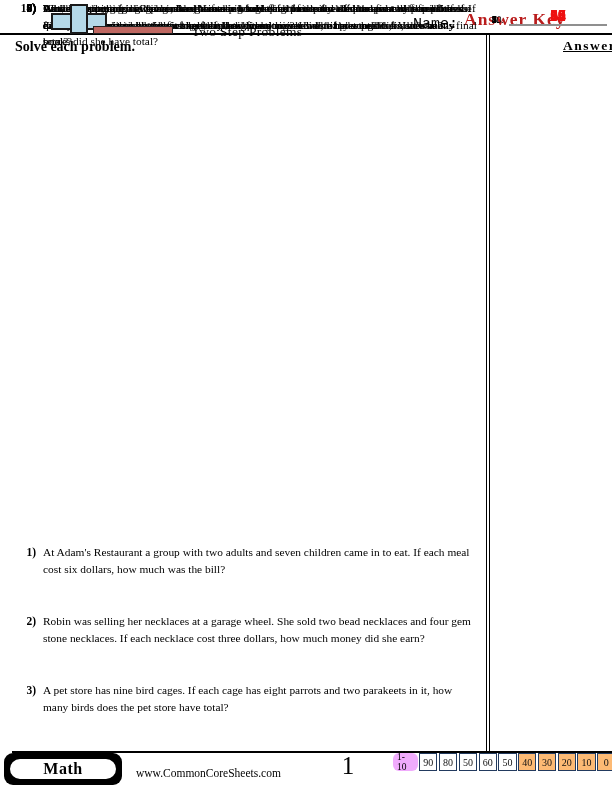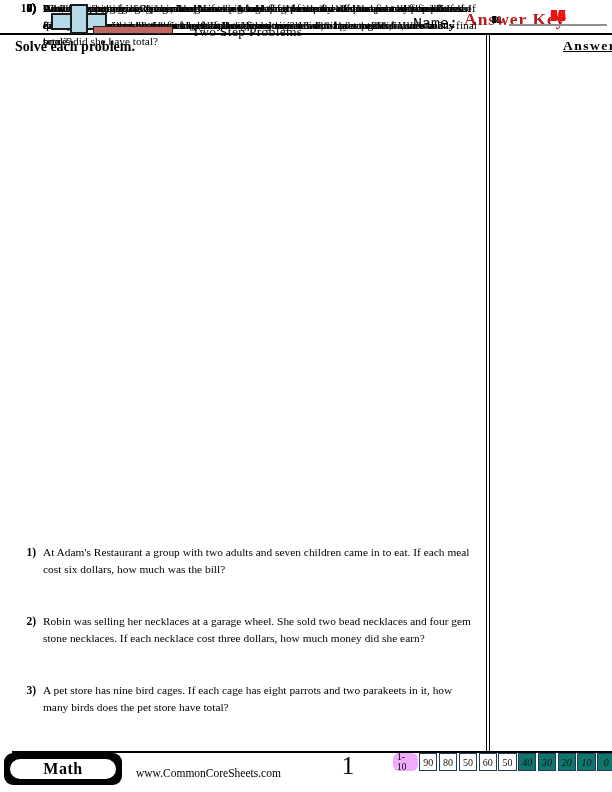--- a/index.html
+++ b/index.html
@@ -63,21 +63,21 @@
   .footer-rule { position:absolute; top:751px; left:12px; width:600px; height:1.5px; background:#000; }
   .subject-badge { position:absolute; left:4px; top:753px; width:118px; height:32px; background:#000; border-radius:9px; }
   .subject-badge-inner { position:absolute; left:4px; top:4px; right:4px; bottom:4px; background:#fff;
     border:2px solid #000; border-radius:14px; display:flex; align-items:center; justify-content:center;
     font-size:16px; font-weight:bold; letter-spacing:0.5px; }
   .site-url { position:absolute; left:136px; top:767px; font-size:11.5px; }
   .page-number { position:absolute; left:336px; top:752px; width:24px; text-align:center; font-size:25px; }
   .grade-table { position:absolute; left:393px; top:753px; height:18px; display:flex; column-gap:1.5px; font-size:10px; }
   .grade-label { background:#f0abfc; padding:0 4px; display:flex; align-items:center; font-size:9.5px;border-radius:6px; }
   .grade-cell { width:19px; border:1px solid #223a5e; display:flex; align-items:center; justify-content:center; color:#111; }
-  .grade-cell.shaded { background:#0f766e;font-style:italic; }
+  .grade-cell.shaded { background:#fdba74; }
 </style>
 </head>
 <body>
 
 <div class="page">
 
   <div>
     <div class="logo-cross-h"></div>
     <div class="logo-cross-v"></div>
     <div class="logo-cross-cover"></div>

